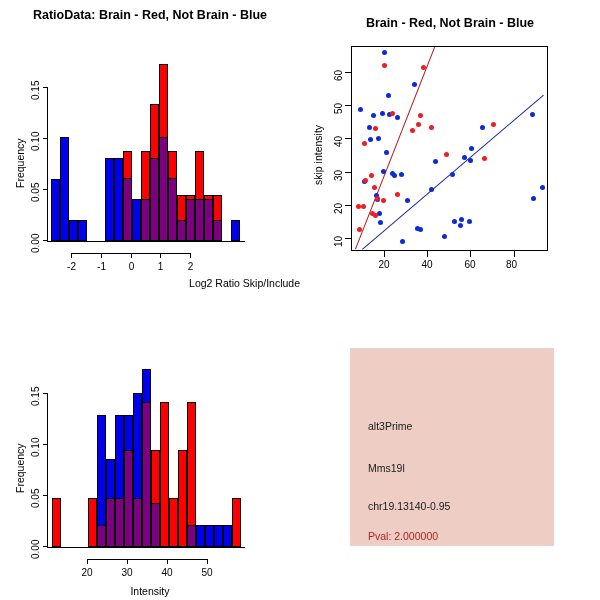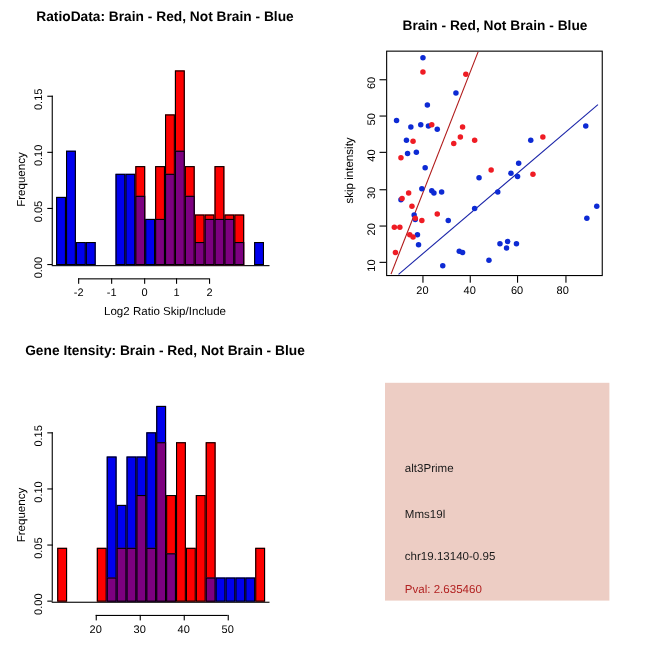--- a/index.html
+++ b/index.html
@@ -59,21 +59,21 @@
 </style>
 </head>
 <body>
 
 <div class="panel" id="panel-ratio" style="left:0;top:0;width:300px;height:300px;">
 
   <div class="ttl" style="position:absolute;left:0;top:8px;width:300px;">RatioData: Brain - Red, Not Brain - Blue</div>
 
   <div class="axlab vert" style="position:absolute;left:14px;top:188px;">Frequency</div>
 
-  <div class="axlab" style="position:absolute;left:0;top:277px;width:300px;text-align:center;">Log2 Ratio Skip/Include</div>
+  <div class="axlab" style="position:absolute;left:0;top:277px;width:300px;text-align:right;">Log2 Ratio Skip/Include</div>
 
   <div class="axisline vline" style="left:47px;top:87px;height:153px;"></div>
   <div class="axisline hline" style="left:43px;top:87px;width:5px;"></div>
   <div class="axisline hline" style="left:43px;top:138px;width:5px;"></div>
   <div class="axisline hline" style="left:43px;top:189px;width:5px;"></div>
   <div class="axisline hline" style="left:43px;top:240px;width:5px;"></div>
 
   <div class="tick vert" style="position:absolute;left:30px;top:100px;">0.15</div>
   <div class="tick vert" style="position:absolute;left:30px;top:151px;">0.10</div>
   <div class="tick vert" style="position:absolute;left:30px;top:202px;">0.05</div>
@@ -223,24 +223,24 @@
       <div class="pt red" style="left: 69.2857px; top: 18.4656px;"></div>
       <div class="pt red" style="left: 76.7857px; top: 78.3672px;"></div>
       <div class="pt red" style="left: 91.7857px; top: 104.99px;"></div>
       <div class="pt red" style="left: 130.357px; top: 108.651px;"></div>
       <div class="pt red" style="left: 138.929px; top: 75.0393px;"></div>
     </div>
 </div>
 
 <div class="panel" id="panel-gene" style="left:0;top:300px;width:300px;height:300px;">
 
-  <div class="ttl" style="position:absolute;left:0;top:12px;width:300px;">Gene Itensity: Brain - Red, Not Brain - Blue</div>
 
   <div class="axlab vert" style="position:absolute;left:14px;top:193px;">Frequency</div>
 
+  <div class="axlab" style="position:absolute;left:0;top:285px;width:300px;text-align:center;">Intensity</div>
 
   <div class="axisline vline" style="left:47px;top:93px;height:153px;"></div>
   <div class="axisline hline" style="left:43px;top:93px;width:5px;"></div>
   <div class="axisline hline" style="left:43px;top:144px;width:5px;"></div>
   <div class="axisline hline" style="left:43px;top:195px;width:5px;"></div>
   <div class="axisline hline" style="left:43px;top:246px;width:5px;"></div>
 
   <div class="tick vert" style="position:absolute;left:30px;top:106px;">0.15</div>
   <div class="tick vert" style="position:absolute;left:30px;top:157px;">0.10</div>
   <div class="tick vert" style="position:absolute;left:30px;top:208px;">0.05</div>
@@ -286,14 +286,14 @@
       <div class="bar blue" style="left: 166.5px; width: 9px; height: 22.2378px;"></div>
       <div class="bar blue" style="left: 175.5px; width: 9px; height: 22.2378px;"></div>
       <div class="bar red" style="left: 184.5px; width: 9px; height: 48.5189px;"></div>
     </div>
 </div>
 
 <div id="info-panel">
   <div class="info-line" style="top:72px;">alt3Prime</div>
   <div class="info-line" style="top:114px;">Mms19l</div>
   <div class="info-line" style="top:152px;">chr19.13140-0.95</div>
-  <div class="info-line pval" style="top:182px;">Pval: 2.635460</div>
+  <div class="info-line pval" style="top:182px;">Pval: 2.000000</div>
 </div>
 
 </body></html>

